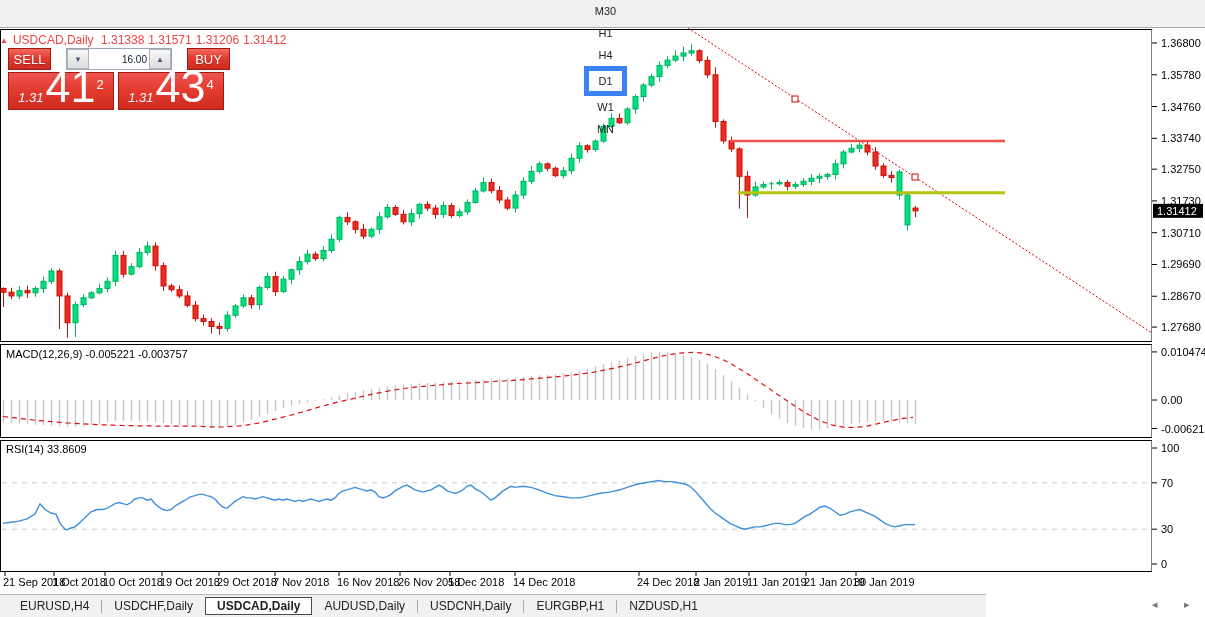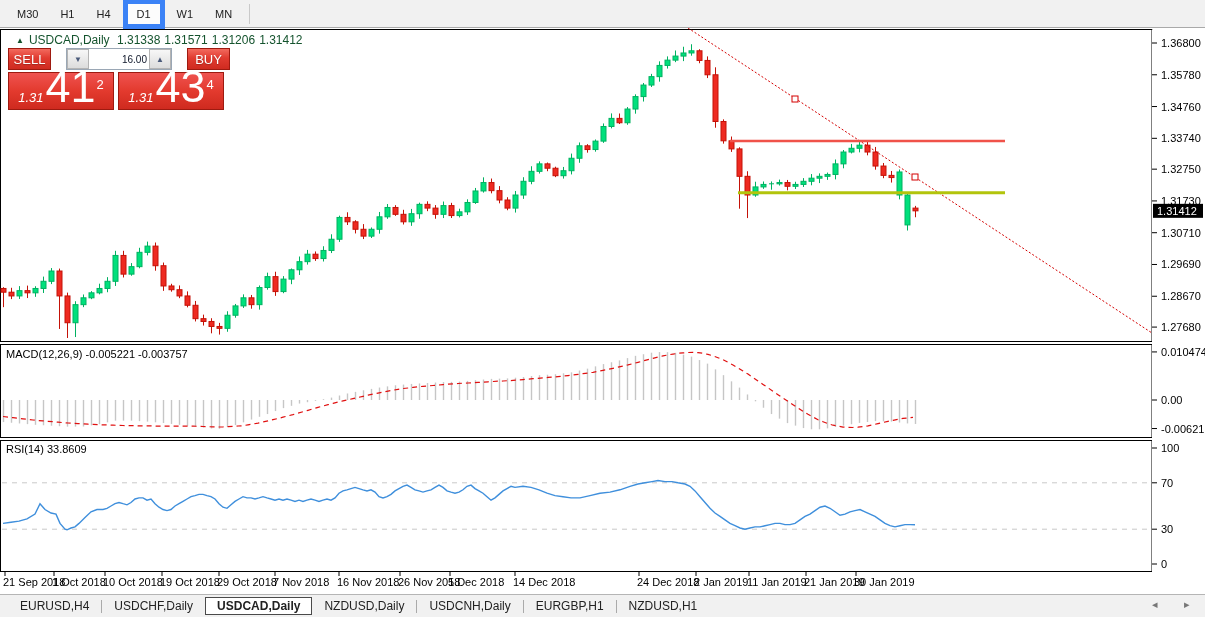--- a/index.html
+++ b/index.html
@@ -1,26 +1,26 @@
 <!DOCTYPE html>
 <html><head>
 <meta charset="utf-8">
 <style>
   html,body{margin:0;padding:0;background:#fff;}
   *{box-sizing:border-box;}
   .screen{position:relative;width:1205px;height:617px;overflow:hidden;
     font-family:"Liberation Sans",sans-serif;background:#fff;}
   
   .tfbar{position:absolute;left:0;top:0;width:1205px;height:28px;background:#f1f1f1;
-    border-bottom:1px solid #a9a9a9;display:flex;align-items:center;padding-left:6px;}
+    border-bottom:1px solid #a9a9a9;display:flex;align-items:center;padding-left:6px;flex-direction:column;}
   .tf-item{font-size:11px;color:#222;padding:5px 10px;margin:0 1px;cursor:default;}
   .tf-item.active{background:#fcfcfc;border:5px solid #3b82f6;padding:4px 9px;}
   .tf-sep{width:1px;height:20px;background:#c9c9c9;margin-left:6px;}
   
-  .chart-header{position:absolute;left:16px;top:33px;font-size:12px;color:#14532d;white-space:nowrap;}
+  .chart-header{position:absolute;left:0;top:33px;font-size:12px;color:#ef4444;white-space:nowrap;}
   .chart-header .tri{font-size:8px;vertical-align:1px;margin-right:5px;}
   .chart-header span{margin-right:4px;}
   
   .trade{position:absolute;left:8px;top:48px;width:222px;}
   .trade-row1{display:flex;height:22px;gap:12px;}
   .btn-red{background:linear-gradient(#f26a5e,#e13b30 45%,#cf2b20);border:1px solid #9e1a10;
     color:#fff;font-size:13px;display:flex;align-items:center;justify-content:center;
     width:52px;height:22px;text-shadow:0 1px 1px rgba(0,0,0,.25);}
   .stepper{display:flex;width:112px;height:22px;margin:0 3px;border:1px solid #9aa7b5;background:#fff;}
   .step-btn{width:22px;background:linear-gradient(#f7f7f7,#dcdcdc);border:1px solid #b4b4b4;
@@ -29,21 +29,21 @@
     font-family:"Liberation Sans",sans-serif;width:60px;}
   .trade-row2{display:flex;margin-top:2px;}
   .quote-panel{width:106px;height:38px;background:linear-gradient(#ef5350,#e33a2e 50%,#cf2a1f);
     border:1px solid #9e1a10;color:#fff;display:flex;align-items:flex-end;justify-content:center;
     padding-bottom:3px;}
   .quote-panel + .quote-panel{margin-left:4px;}
   .q-small{font-size:13px;line-height:1;margin-right:2px;margin-bottom:2px;font-style:italic;}
   .q-big{font-size:45px;line-height:.85;}
   .q-sup{font-size:13px;line-height:1;align-self:flex-start;margin-top:5px;margin-left:1px;}
   
-  .bottombar{position:absolute;left:0;top:594px;width:1205px;height:23px;background:#f1f1f1;
+  .bottombar{position:absolute;left:0;top:594px;width:986px;height:23px;background:#f1f1f1;
     border-top:1px solid #b5b5b5;display:flex;align-items:center;padding-left:8px;}
   .btab{font-size:12px;color:#222;padding:2px 12px;white-space:nowrap;}
   .btab.active{background:#fff;border:1px solid #4a4a4a;font-weight:bold;padding:1px 11px;}
   .btab-sep{width:1px;height:13px;background:#aaa;}
   .bscroll{position:absolute;top:4px;font-size:11px;color:#777;}
   svg text{font-family:"Liberation Sans",sans-serif;}
 </style>
 </head>
 <body>
 
@@ -525,21 +525,21 @@
         <span class="q-sup">4</span>
       </div>
     </div>
   </div>
 
   <div class="bottombar" id="bottombar">
       <span class="btab">EURUSD,H4</span>
       <span class="btab-sep"></span>
       <span class="btab">USDCHF,Daily</span>
       <span class="btab active">USDCAD,Daily</span>
-      <span class="btab">NZDUSD,Daily</span>
+      <span class="btab">AUDUSD,Daily</span>
       <span class="btab-sep"></span>
       <span class="btab">USDCNH,Daily</span>
       <span class="btab-sep"></span>
       <span class="btab">EURGBP,H1</span>
       <span class="btab-sep"></span>
       <span class="btab">NZDUSD,H1</span>
     </div>
   <div class="bscroll" style="left:1152px;top:598px">◂</div>
   <div class="bscroll" style="left:1184px;top:598px">▸</div>
 </div>

